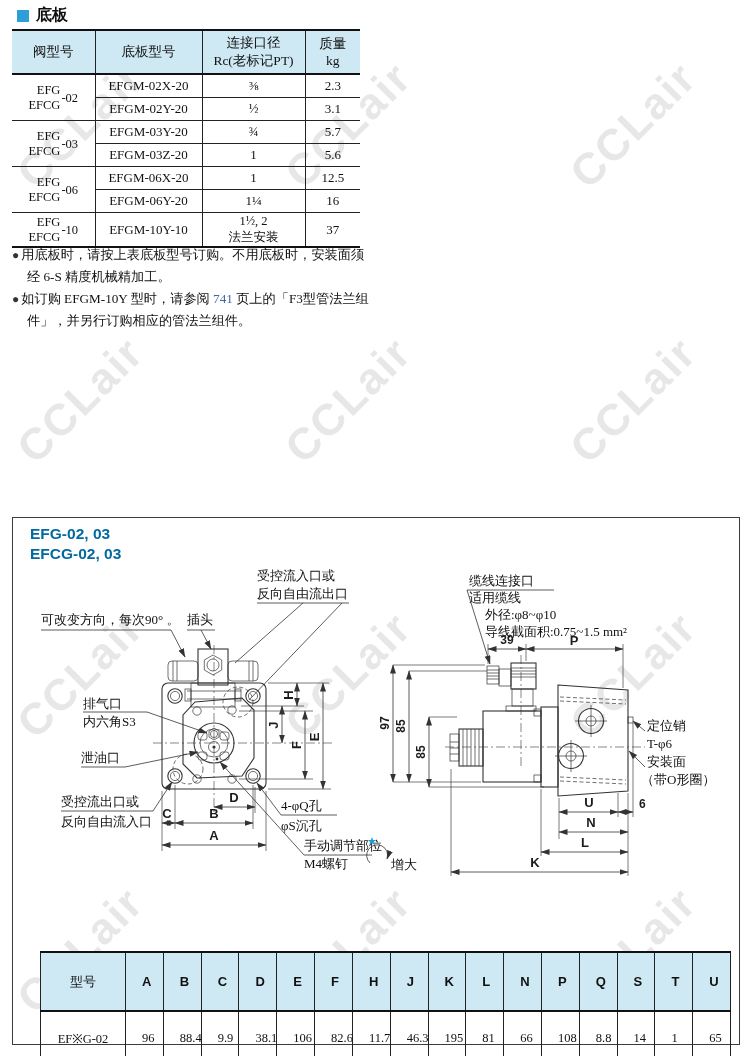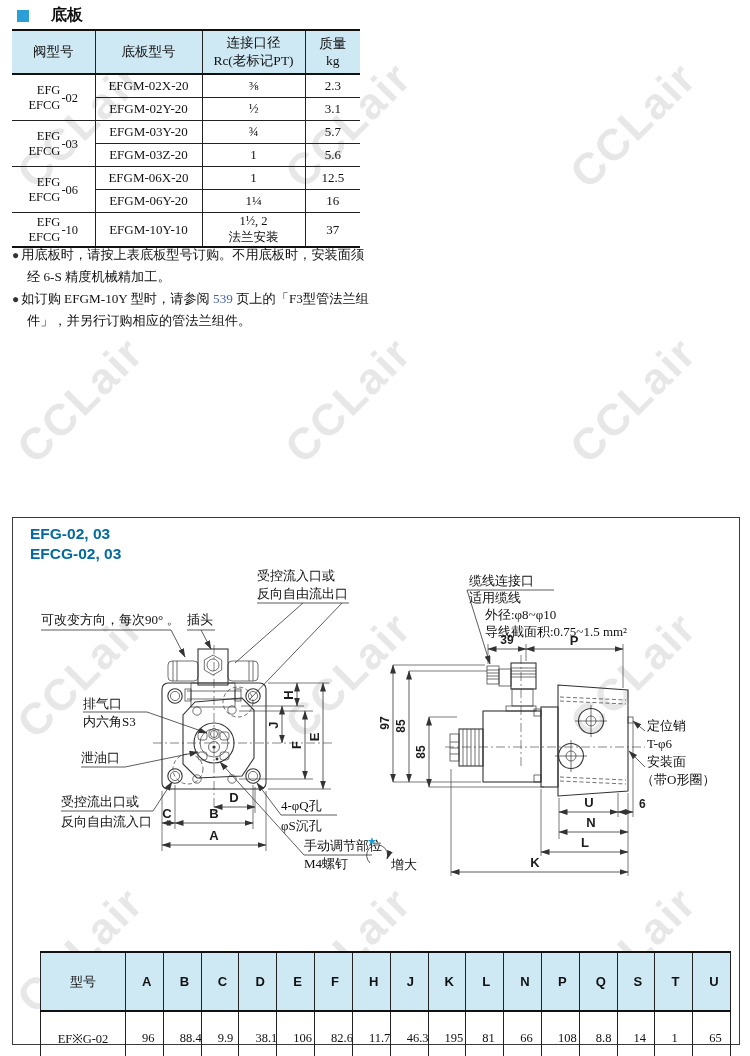--- a/index.html
+++ b/index.html
@@ -4,21 +4,21 @@
 <style>
   html,body{margin:0;padding:0;background:#fff;}
   .page{position:relative;width:750px;height:1056px;background:#ffffff;overflow:hidden;
         font-family:"Liberation Serif","DejaVu Serif",serif;color:#111;}
   
   .wm{position:absolute;z-index:0;font-family:"Liberation Sans","DejaVu Sans",sans-serif;
       font-weight:bold;font-size:44px;letter-spacing:2px;color:#e7e7e7;
       transform:rotate(-45deg);white-space:nowrap;user-select:none;}
   .layer{position:relative;z-index:1;}
   
-  .sec-head{position:absolute;left:17px;top:5px;display:flex;align-items:center;gap:22px;}
+  .sec-head{position:absolute;left:17px;top:5px;display:flex;align-items:center;gap:7px;}
   .sec-sq{width:12px;height:12px;background:#2b9fd6;display:inline-block;}
   .sec-title{font-family:"Liberation Sans","DejaVu Sans",sans-serif;font-weight:bold;font-size:16px;color:#0f0f0f;}
   
   table.bp{position:absolute;left:12px;top:29px;width:348px;border-collapse:collapse;table-layout:fixed;
            border-top:2px solid #111;border-bottom:2px solid #111;font-size:13px;}
   table.bp th,table.bp td{border-left:1px solid #222;text-align:center;vertical-align:middle;padding:0;}
   table.bp th:first-child{border-left:none;}
   table.bp thead th{background:#cfe9f4;border-bottom:2px solid #111;font-weight:normal;height:42px;font-size:13.5px;}
   table.bp td{border-bottom:1px solid #222;height:22px;}
   table.bp tr.last td{border-bottom:none;height:33px;}
@@ -184,21 +184,21 @@
             <div>法兰安装</div>
           </td>
           <td>37</td>
         </tr>
       </tbody>
     </table>
 
     <div class="notes">
       <div class="note-line"><span class="bullet">●</span><span>用底板时，请按上表底板型号订购。不用底板时，安装面须</span></div>
       <div class="note-line note-cont">经 6-S 精度机械精加工。</div>
-      <div class="note-line"><span class="bullet">●</span><span><span>如订购 EFGM-10Y 型时，请参阅 </span><a class="pg-link">539</a><span> 页上的「F3型管法兰组</span></span></div>
+      <div class="note-line"><span class="bullet">●</span><span><span>如订购 EFGM-10Y 型时，请参阅 </span><a class="pg-link">741</a><span> 页上的「F3型管法兰组</span></span></div>
       <div class="note-line note-cont">件」，并另行订购相应的管法兰组件。</div>
     </div>
 
     <div class="dbox">
       <div class="dbox-title">
         <div>EFG-02, 03</div>
         <div>EFCG-02, 03</div>
       </div>
 
       <svg class="draw" width="724" height="330" viewBox="12 559 724 330">

